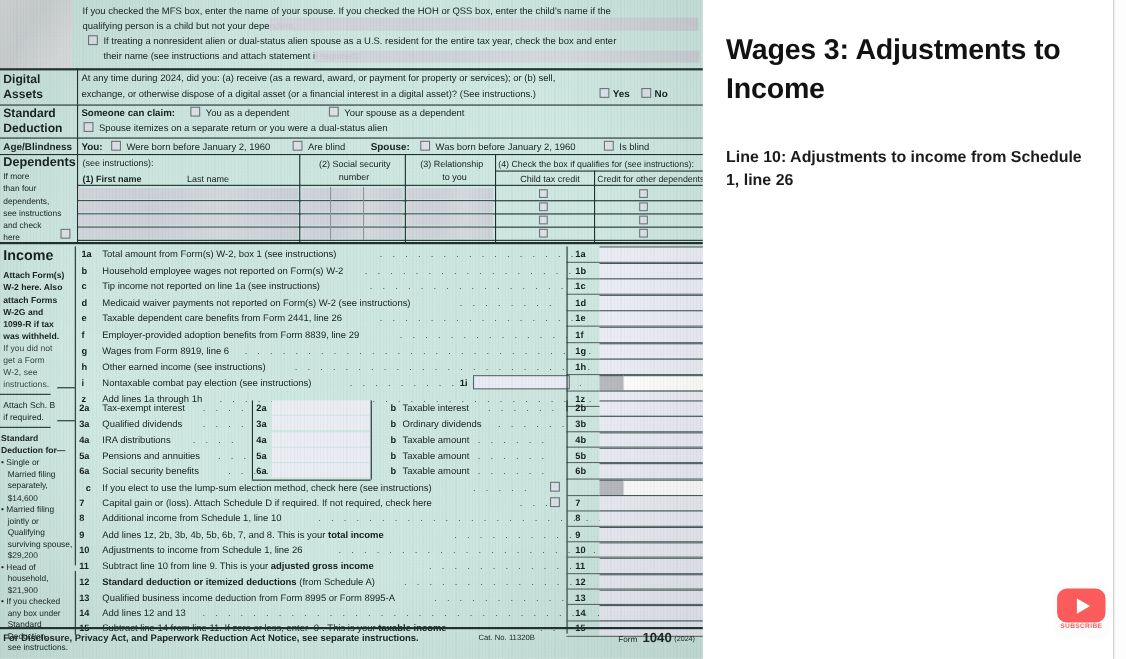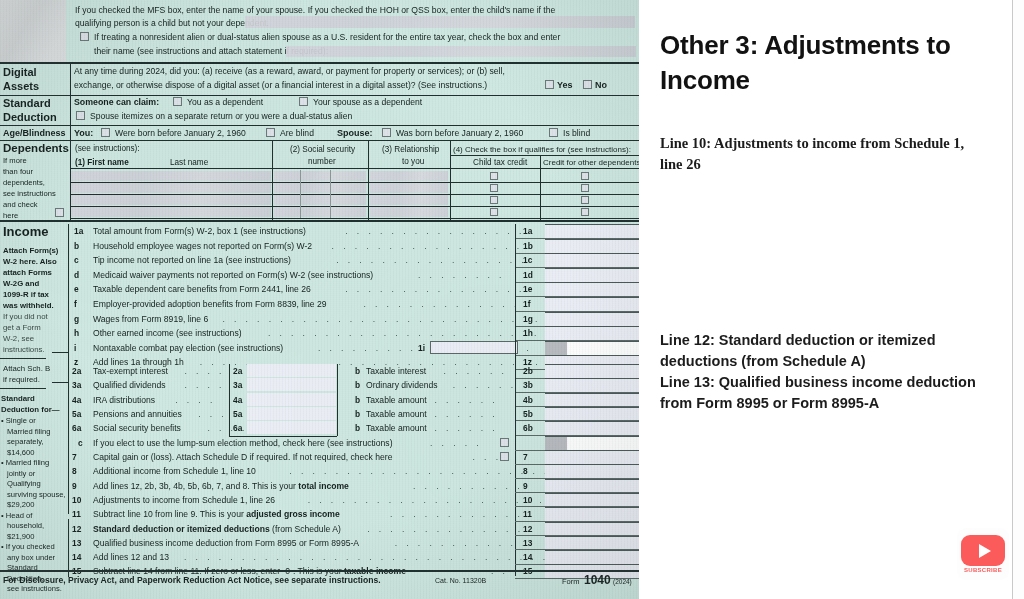--- a/index.html
+++ b/index.html
@@ -500,25 +500,23 @@
     <div class="txt" style="left:435px;top:577px;font-size:7px;">Cat. No. 11320B</div>
     <div class="txt" style="left:562px;top:577px;font-size:7.5px;">Form</div>
     <div class="txt lbl-bold" style="left:584px;top:573px;font-size:12px;">1040</div>
     <div class="txt" style="left:613px;top:578px;font-size:6.5px;">(2024)</div>
 
     <div id="grain"></div>
     <div id="vignette"></div>
   </div>
 
   <div id="right-panel">
-    <div class="slide-h" style="left:21px;top:28px;width:330px;">Other 3: Adjustments to Income</div>
-    <div class="slide-b" style="left:21px;top:133px;width:330px;white-space:pre-line;font-family:Liberation Serif, serif;">Line 10: Adjustments to income from Schedule 1, line 26</div>
-
-    <div class="slide-b" style="left:21px;top:330px;width:340px;white-space:pre-line;">Line 12: Standard deduction or itemized deductions (from Schedule A)
-Line 13: Qualified business income deduction from Form 8995 or Form 8995-A</div>
+    <div class="slide-h" style="left:21px;top:28px;width:330px;">Wages 3: Adjustments to Income</div>
+    <div class="slide-b" style="left:21px;top:133px;width:330px;white-space:pre-line;">Line 10: Adjustments to income from Schedule 1, line 26</div>
+
   </div>
 
   <div id="right-edge2"></div>
   <div id="right-edge"></div>
 
   <div id="yt-subscribe">
     <div id="yt-btn">
       <div id="yt-tri"></div>
     </div>
     <div id="yt-label">SUBSCRIBE</div>

